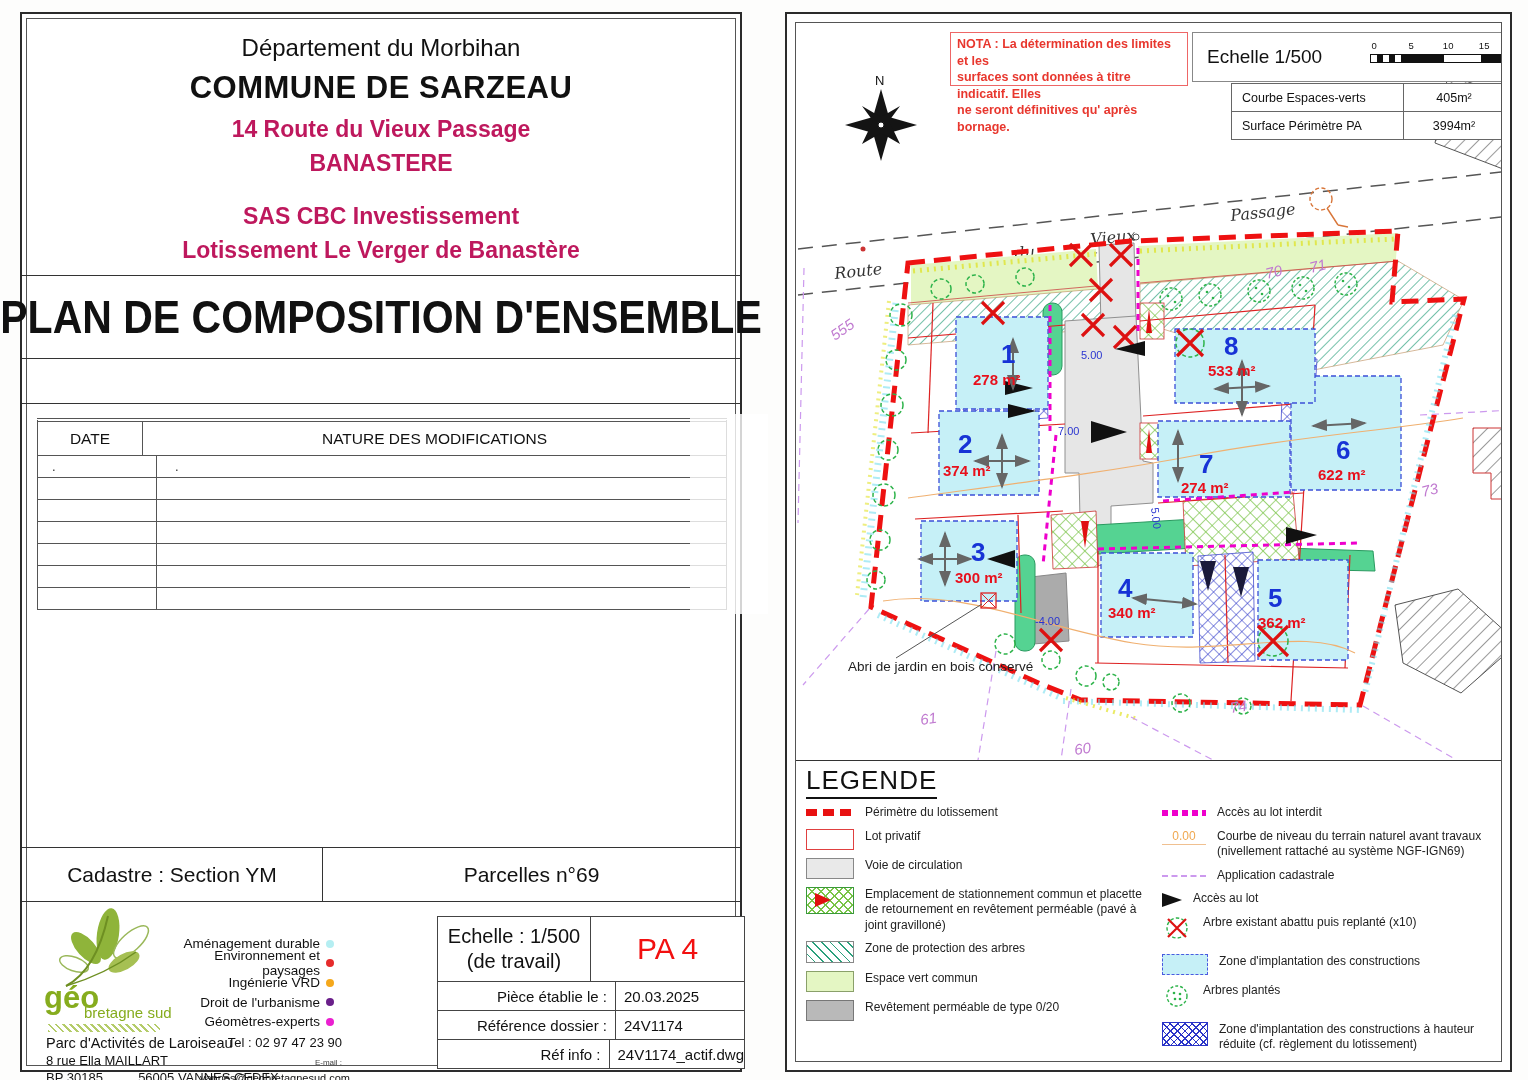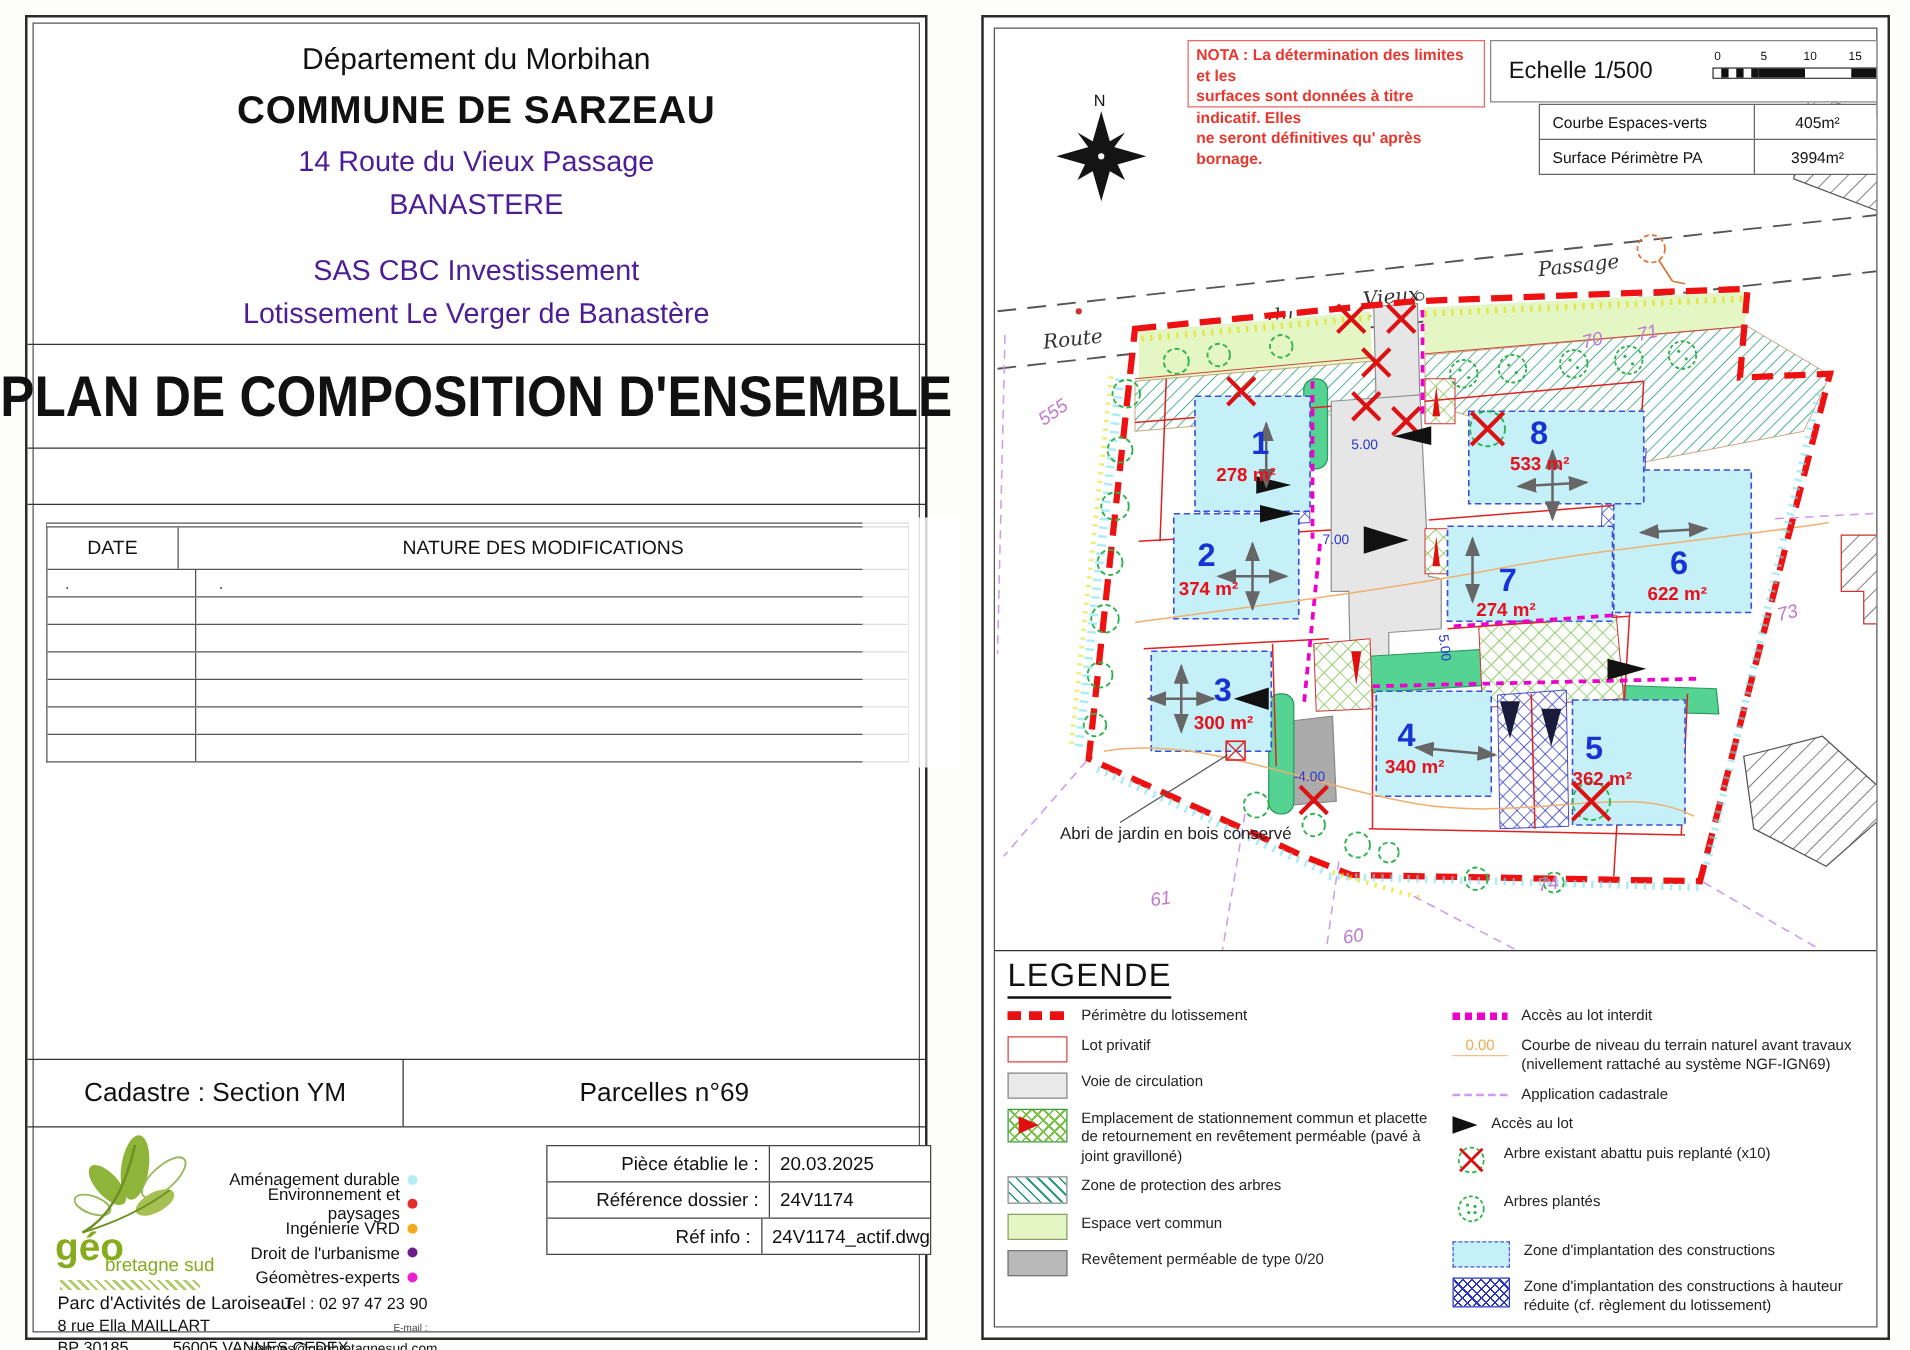--- a/index.html
+++ b/index.html
@@ -6,21 +6,21 @@
   .page{position:relative;width:1528px;height:1080px;background:#fdfdfc;overflow:hidden;
         font-family:"Liberation Sans",sans-serif;color:#111;}
   .sheet{position:absolute;background:#fff;border:2px solid #2b2b2b;}
   #sheetL{left:20px;top:12px;width:718px;height:1056px;outline:1px solid #555;outline-offset:-7px;}
   #sheetR{left:785px;top:12px;width:723px;height:1056px;}
   .abs{position:absolute;}
   
   .hdr{position:absolute;left:0;top:16px;width:100%;text-align:center;}
   .hdr .l1{font-size:24px;margin:4px 0;}
   .hdr .l2{font-size:31px;font-weight:600;letter-spacing:.5px;margin:8px 0 10px;}
-  .hdr .bl{font-size:23px;color:#4c1d95;font-weight:400;margin:7px 0;}
+  .hdr .bl{font-size:23px;color:#be185d;font-weight:700;margin:7px 0;}
   .titleBox{position:absolute;left:0;top:261px;width:100%;height:82px;border-top:1.5px solid #333;
             border-bottom:1.5px solid #333;display:flex;align-items:center;justify-content:center;}
   .titleBox span{font-size:41px;font-weight:600;transform:scaleY(1.12);white-space:nowrap;}
   .emptyBand{position:absolute;left:0;top:343px;width:100%;height:46px;border-bottom:1.5px solid #333;}
   .mods{position:absolute;left:15px;top:404px;width:688px;border:1.2px solid #555;border-top:4px double #555;background:#fff;}
   .mods .hrow{display:flex;height:33px;border-bottom:1px solid #555;font-size:15.5px;}
   .mods .hrow div{display:flex;align-items:center;justify-content:center;}
   .mods .c1{width:104px;border-right:1px solid #555;flex:none;}
   .mods .c2{flex:1;}
   .mods .trow{display:flex;height:21px;border-bottom:1px solid #555;font-size:13px;color:#333;}
@@ -223,20 +223,27 @@
     <div class="contact">
       <div>Tel : 02 97 47 23 90</div>
       <div>
         <span class="sm">E-mail :</span>
         <span class="vv">vannes@geobretagnesud.com</span>
       </div>
 
     </div>
 
     <div class="cart">
+      <div class="r1">
+        <div class="e">
+          <div>Echelle : 1/500</div>
+          <div>(de travail)</div>
+        </div>
+        <div class="pa">PA 4</div>
+      </div>
       <div class="rr">
         <div class="lab">Pièce établie le :</div>
         <div class="val">20.03.2025</div>
       </div>
       <div class="rr">
         <div class="lab">Référence dossier :</div>
         <div class="val">24V1174</div>
       </div>
       <div class="rr">
         <div class="lab">Réf info :</div>
@@ -629,36 +636,36 @@
           <div class="lrow">
             <div class="sw">
               <svg width="30" height="26">
                   <circle cx="15" cy="13" r="10" fill="none" stroke="#2db34a" stroke-width="1.4" stroke-dasharray="3.5,2.2"></circle>
               <path d="M6,4 L24,22 M24,4 L6,22" stroke="#dd1111" stroke-width="2.2"></path>
                 </svg>
             </div>
             <div class="tx">Arbre existant abattu puis replanté (x10)</div>
           </div>
           <div class="lrow">
+            <div class="sw sw-zic"></div>
+            <div class="tx">Zone d'implantation des constructions</div>
+          </div>
+          <div class="lrow">
             <div class="sw">
               <svg width="30" height="26">
                   <circle cx="15" cy="13" r="10" fill="none" stroke="#2db34a" stroke-width="1.4" stroke-dasharray="3,2"></circle>
               <circle cx="12" cy="10" r="1.3" fill="#2db34a"></circle>
                   <circle cx="18" cy="11" r="1.3" fill="#2db34a"></circle>
               <circle cx="13" cy="16" r="1.3" fill="#2db34a"></circle>
                   <circle cx="18" cy="16" r="1.3" fill="#2db34a"></circle>
                 </svg>
             </div>
             <div class="tx">Arbres plantés</div>
           </div>
           <div class="lrow">
-            <div class="sw sw-zic"></div>
-            <div class="tx">Zone d'implantation des constructions</div>
-          </div>
-          <div class="lrow">
             <div class="sw sw-zhr"></div>
             <div class="tx">Zone d'implantation des constructions à hauteur réduite (cf. règlement du lotissement)</div>
           </div>
           <div class="lrow">
             <div class="sw">
               <svg width="46" height="12">
                   <line x1="3" y1="6" x2="34" y2="6" stroke="#777" stroke-width="2"></line>
               <path d="M34,2 L44,6 L34,10 Z" fill="#777"></path>
                 </svg>
             </div>

